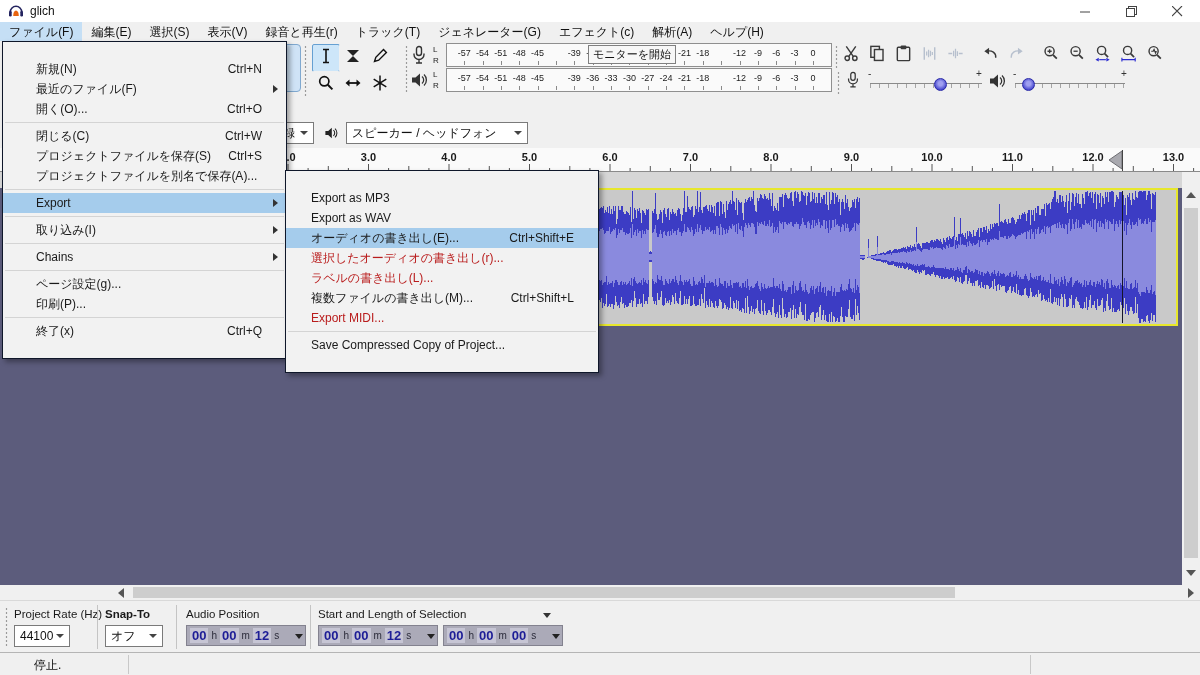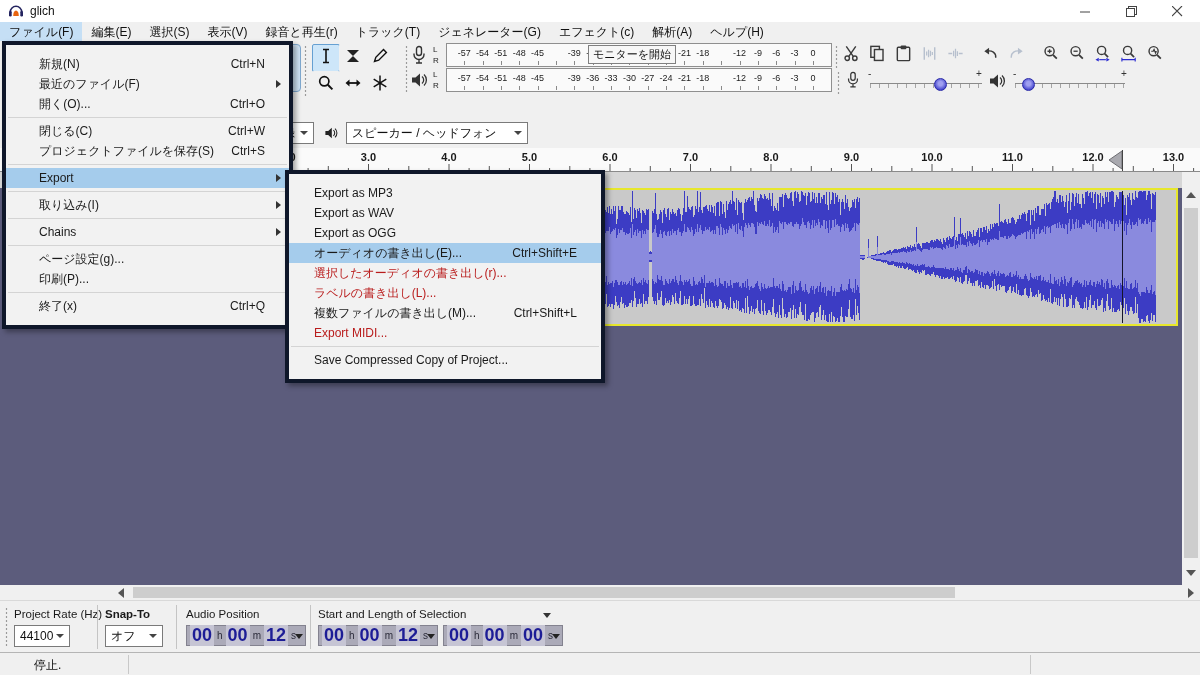--- a/index.html
+++ b/index.html
@@ -49,40 +49,40 @@
   .projectbg{position:absolute;left:0;top:172px;width:1200px;height:413px;background:#5c5c7c;}
   .trackstrip{position:absolute;left:0;top:172px;width:1182px;height:16px;background:#d6d6d6;}
   .track{position:absolute;left:130px;top:188px;width:1048px;height:138px;background:#c9c9c9;
     border:2px solid #e7e72c;box-sizing:border-box;box-shadow:inset 0 0 0 1px #4a4a4a;}
   .vscroll{position:absolute;left:1182px;top:172px;width:18px;height:413px;background:#f0f0f0;}
   .vthumb{position:absolute;left:2px;top:36px;width:14px;height:350px;background:#cdcdcd;}
   .sarrow{position:absolute;width:0;height:0;}
   .hscroll{position:absolute;left:0;top:585px;width:1200px;height:15px;background:#f0f0f0;}
   .hthumb{position:absolute;left:133px;top:2px;width:822px;height:11px;background:#cdcdcd;}
   
-  .menu{position:absolute;background:#f2f2f2;border:4px solid #0f172a;padding:9px 0;
+  .menu{position:absolute;background:#f2f2f2;border:1px solid #0f172a;padding:17px 0;
     box-shadow:3px 3px 5px rgba(0,0,0,.35);z-index:40;}
   #filemenu{left:2px;top:41px;width:283px;}
   #exportmenu{left:285px;top:170px;width:312px;z-index:41;}
   .mi{height:20px;display:flex;align-items:center;padding:0 8px 0 33px;font-size:12px;color:#1a1a1a;
     position:relative;white-space:nowrap;}
   #exportmenu .mi{padding-left:25px;}
   .mi .acc{margin-left:auto;padding-right:16px;}
   .mi.hl{background:#a5ccec;}
   .mi.dis{color:#b91c1c;}
   .mi .subarr{position:absolute;right:8px;top:50%;margin-top:-4px;width:0;height:0;
     border-top:4px solid transparent;border-bottom:4px solid transparent;border-left:5px solid #333;}
   .msep{height:1px;background:#d4d4d4;margin:3px 2px;}
   
   .seltb{position:absolute;left:0;top:600px;width:1200px;height:52px;background:#f0f0f0;border-top:1px solid #d9d9d9;}
   .sellabel{position:absolute;top:7px;font-size:11.5px;color:#1a1a1a;white-space:nowrap;}
   .vsep{position:absolute;top:4px;height:44px;width:1px;background:#c4c4c4;}
   .timefield{position:absolute;top:24px;height:21px;background:#abaab8;border:1px solid #83828f;
     box-sizing:border-box;display:flex;align-items:center;padding:0 12px 0 2px;}
-  .timefield .dg{background:#c6c5d4;color:#1d1d96;font-size:18px;font-weight:bold;padding:0 2px;margin:0 1px;text-align:center;}
+  .timefield .dg{background:#c6c5d4;color:#1d1d96;font-size:13px;font-weight:bold;padding:0 2px;margin:0 1px;text-align:center;}
   .timefield .du{color:#2b2b3a;font-size:10px;margin:0 2px;}
   .timefield .tfchev{position:absolute;right:2px;top:8px;width:0;height:0;
     border-left:4px solid transparent;border-right:4px solid transparent;border-top:5px solid #222;}
   
   .statusbar{position:absolute;left:0;top:652px;width:1200px;height:23px;background:#f0f0f0;
     border-top:1px solid #b5b5b5;font-size:12px;color:#111;}
   .statusbar .stext{position:absolute;left:34px;top:4px;}
   .sdiv{position:absolute;top:2px;height:19px;width:1px;background:#c8c8c8;}
 </style>
 </head>
@@ -512,20 +512,23 @@
       </div>
       <div class="msep"></div>
       <div class="mi">
         <span>閉じる(C)</span>
         <span class="acc">Ctrl+W</span>
       </div>
       <div class="mi">
         <span>プロジェクトファイルを保存(S)</span>
         <span class="acc">Ctrl+S</span>
       </div>
+      <div class="mi">
+        <span>プロジェクトファイルを別名で保存(A)...</span>
+      </div>
       <div class="msep"></div>
       <div class="mi hl">
         <span>Export</span>
         <span class="subarr"></span>
       </div>
       <div class="msep"></div>
       <div class="mi">
         <span>取り込み(I)</span>
         <span class="subarr"></span>
       </div>
@@ -548,23 +551,20 @@
       </div>
     </div>
 
   <div class="menu" id="exportmenu">
       <div class="mi">
         <span>Export as MP3</span>
       </div>
       <div class="mi">
         <span>Export as WAV</span>
       </div>
-      <div class="mi">
-        <span>Export as OGG</span>
-      </div>
       <div class="mi hl">
         <span>オーディオの書き出し(E)...</span>
         <span class="acc">Ctrl+Shift+E</span>
       </div>
       <div class="mi dis">
         <span>選択したオーディオの書き出し(r)...</span>
       </div>
       <div class="mi dis">
         <span>ラベルの書き出し(L)...</span>
       </div>

